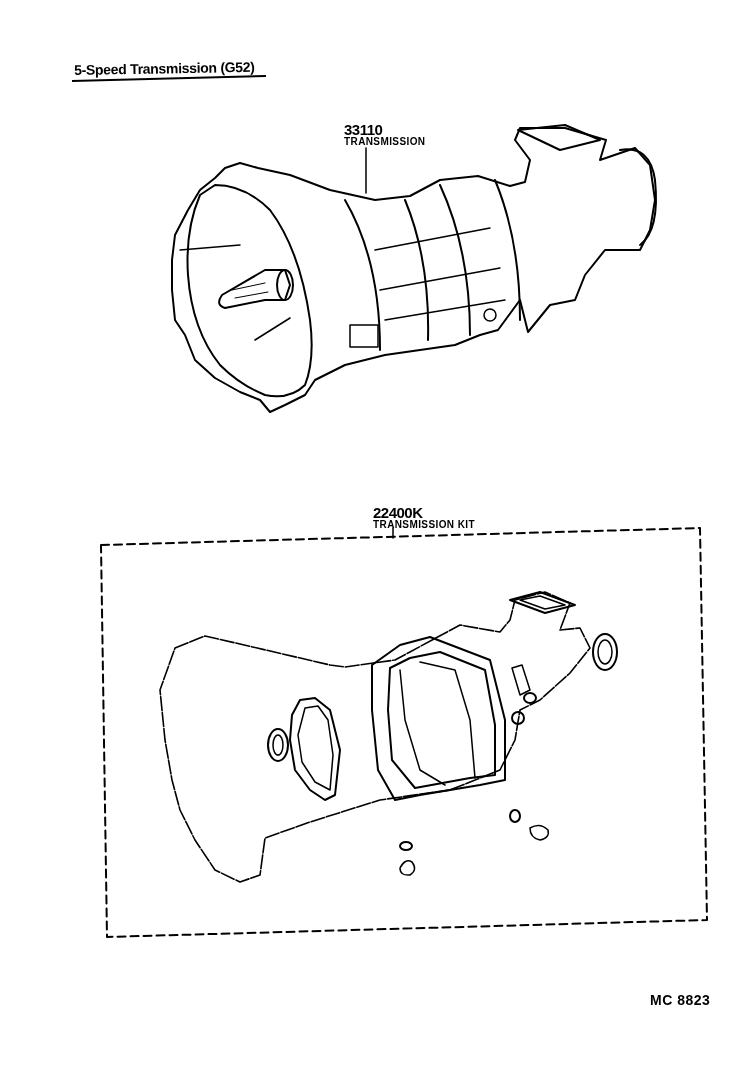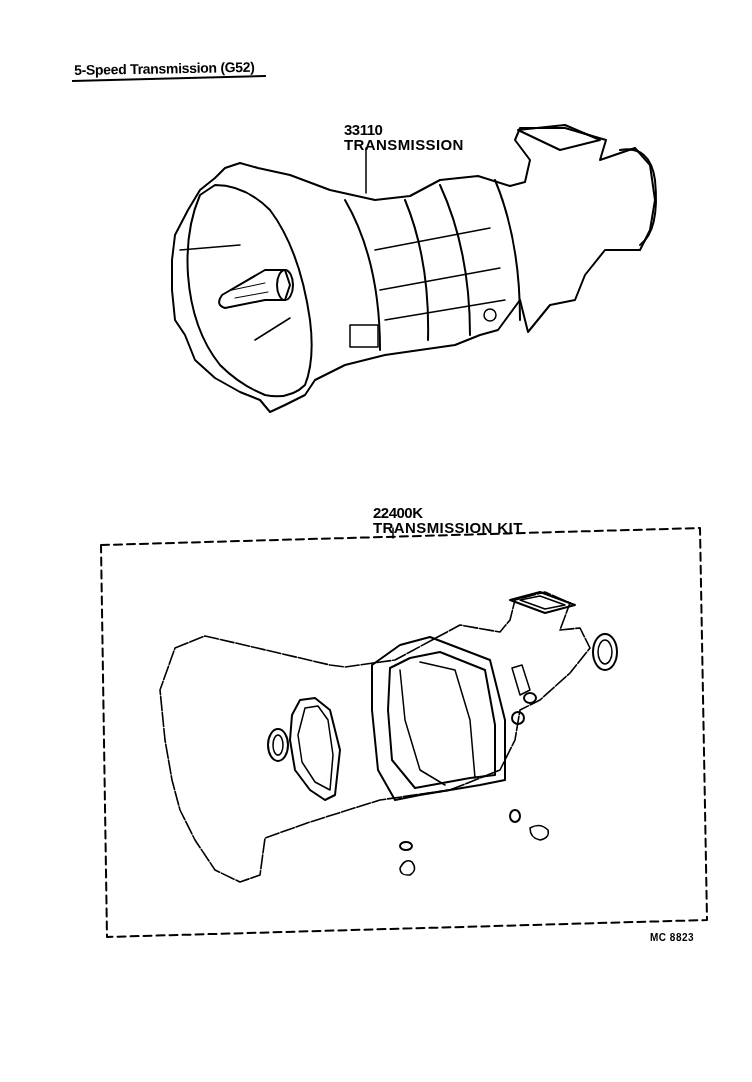--- a/index.html
+++ b/index.html
@@ -1,22 +1,22 @@
 <!DOCTYPE html>
 <html><head>
 <meta charset="utf-8">
 <style>
   html, body { margin:0; padding:0; background:#ffffff; }
   body { width:752px; height:1082px; position:relative; overflow:hidden; font-family:"Liberation Sans", sans-serif; color:#000; }
   .title { position:absolute; left:74px; top:62px; font-size:14px; font-weight:bold; letter-spacing:-0.3px; transform:rotate(-1deg); transform-origin:left top; }
   .title-underline { position:absolute; left:72px; top:80px; width:194px; height:2px; background:#000; transform:rotate(-1.5deg); transform-origin:left top; }
   .callout { position:absolute; line-height:1; }
   .callout .num { font-size:15px; font-weight:bold; display:block; letter-spacing:-0.5px; }
-  .callout .name { font-size:15px; font-weight:bold; display:block; letter-spacing:0.4px; }
-  .code { position:absolute; left:650px; top:932px; font-size:10px; font-weight:bold; letter-spacing:0.5px; }
+  .callout .name { font-size:10px; font-weight:bold; display:block; letter-spacing:0.4px; }
+  .code { position:absolute; left:650px; top:992px; font-size:14px; font-weight:bold; letter-spacing:0.5px; }
   svg { position:absolute; left:0; top:0; }
 </style>
 </head>
 <body>
 
 <div class="title">5-Speed Transmission (G52)</div>
 <div class="title-underline"></div>
 
 <div class="callout" style="left:344px; top:122px;">
   <span class="num">33110</span>

